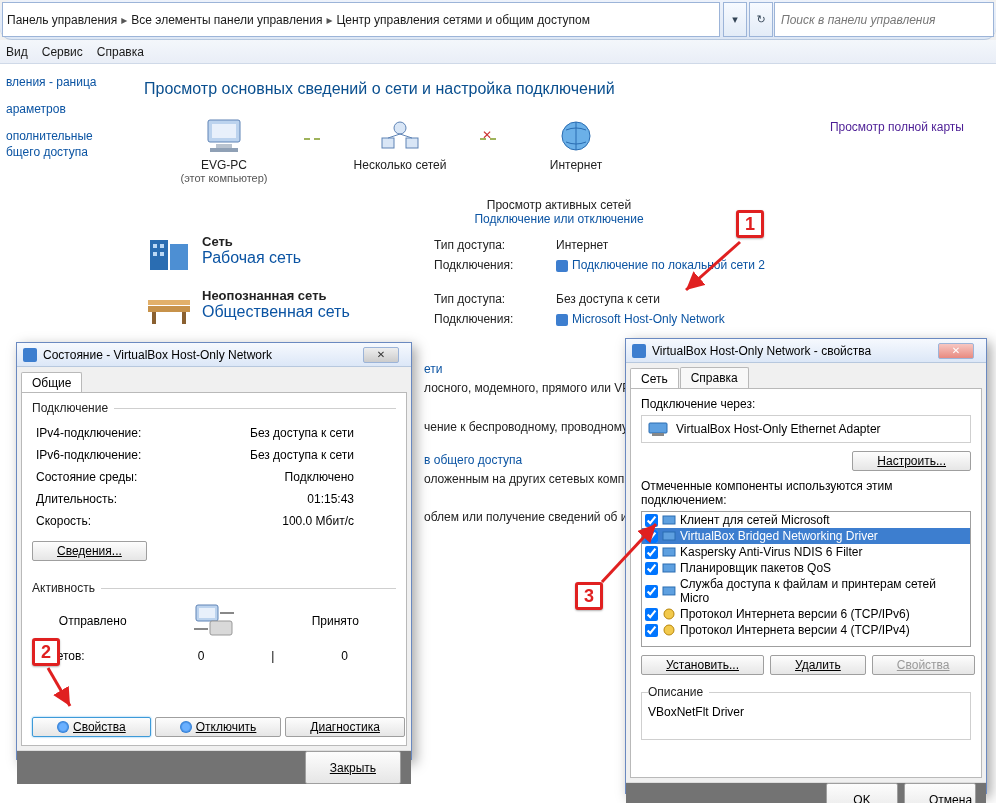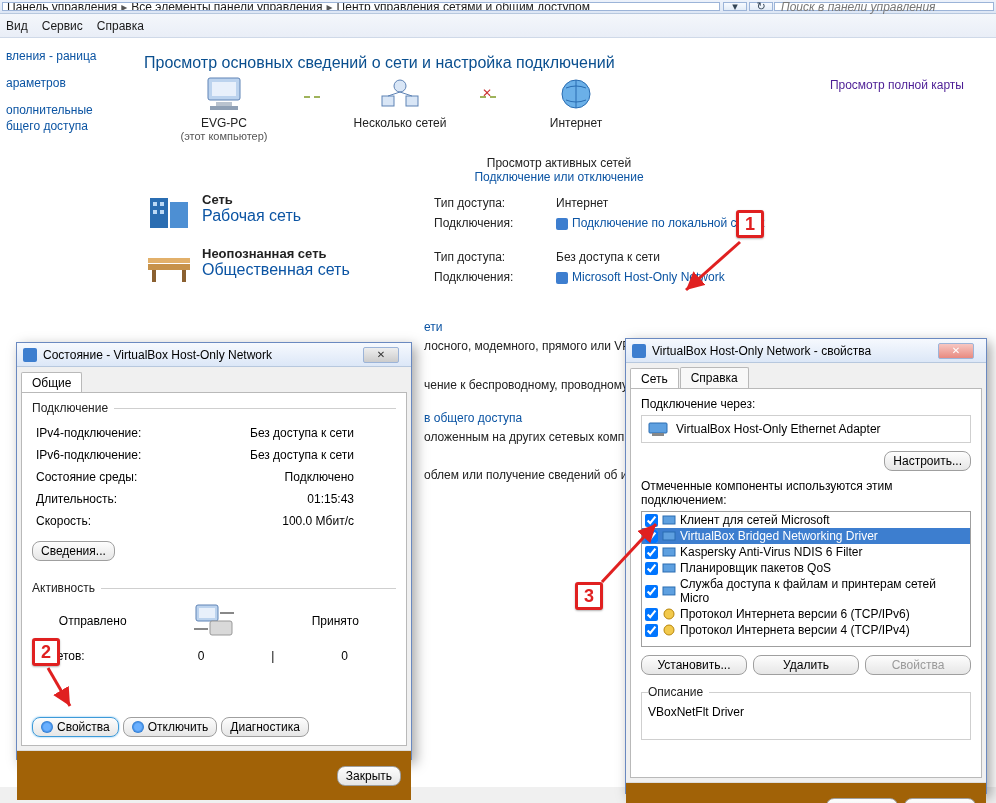--- a/index.html
+++ b/index.html
@@ -9,23 +9,24 @@
     background: #f0f0f0;
     width: 996px;
     height: 803px;
     overflow: hidden;
     position: relative;
   }
   
   .addressbar {
     display: flex;
     align-items: stretch;
-    height: 14px;
+    height: 40px;
     background: linear-gradient(#edf2fb, #dde7f5);
     border-bottom: 1px solid #b7c8de;
+    border-radius: 12px;
   }
   .addressbar .bc {
     flex: 1;
     display: flex;
     align-items: center;
     background: #fff;
     border: 1px solid #9cb4d8;
     margin: 2px;
     padding: 0 4px;
     font-size: 12px;
@@ -75,21 +76,21 @@
     color: #0b54a3;
     line-height: 1.4;
   }
   .sidebar div { margin-bottom: 10px; }
   .content {
     flex: 1;
     padding: 16px 22px 8px 14px;
     position: relative;
     overflow: hidden;
   }
-  h1 { font-size: 16px; font-weight: 400; color: #0a4f8f; margin-bottom: 2px; }
+  h1 { font-size: 16px; font-weight: 400; color: #0a4f8f; margin-bottom: 18px; }
 
   .maprow { display: flex; align-items: flex-start; position: relative; }
   .mapitem { text-align: center; color: #222; width: 160px; }
   .mapitem .ic { width: 48px; height: 40px; margin: 0 auto 2px; }
   .mapitem .lbl { font-size: 12px; }
   .mapitem .sub { font-size: 11px; color: #555; }
   .maplink { position: absolute; right: 10px; top: 4px; color: #4c1d95; font-size: 12px; }
   .dash { flex: 0 0 16px; border-top: 2px dashed #9fb35b; margin-top: 22px; }
   .dashX::after{ content:"✕"; color:#c33; position:relative; top:-12px; left:2px; font-size:12px;}
 
@@ -166,35 +167,36 @@
     overflow: hidden;
   }
 
   fieldset { border:1px solid #cfcfcf; border-left:none; border-right:none; border-bottom:none; padding:6px 0 8px 0; margin-bottom:6px;}
   fieldset legend { color:#222; padding-right:6px; font-size:12px;}
   table.kv td { padding:3px 2px; font-size:12px;}
   table.kv td.k { width: 180px;}
   table.kv td.v { text-align: right; width: 140px; }
   button.win {
     font-size:12px;
-    padding:2px 8px;
+    padding:2px 24px;
     border:1px solid #9f9f9f;
     background:linear-gradient(#fdfdfd,#e6e6e6);
-    border-radius:8px;
+    border-radius:2px;
+    text-decoration:underline;
   }
   button.win:disabled { color:#9a9a9a; }
   button.win.ico::before {
     content:"";
     display:inline-block;
     width:12px; height:12px;
     background: radial-gradient(circle,#6ab0ff 40%,#2a78d0 70%);
     border-radius:50%;
     margin-right:4px; vertical-align:-2px;
   }
-  .dlgfoot { height: 50px; display:flex; justify-content:flex-end; align-items:center; padding:0 10px; gap:6px; background:#a16207; border-top:1px solid #ddd;}
+  .dlgfoot { height: 34px; display:flex; justify-content:flex-end; padding:0 10px; gap:6px; background:#737373; border-top:1px solid #ddd;}
 
   
   .complist {
     border:1px solid #9f9f9f;
     height: 136px;
     overflow-y: scroll;
     background:#fff;
     font-size:12px;
   }
   .complist .row { display:flex; align-items:center; padding:1px 3px; }

